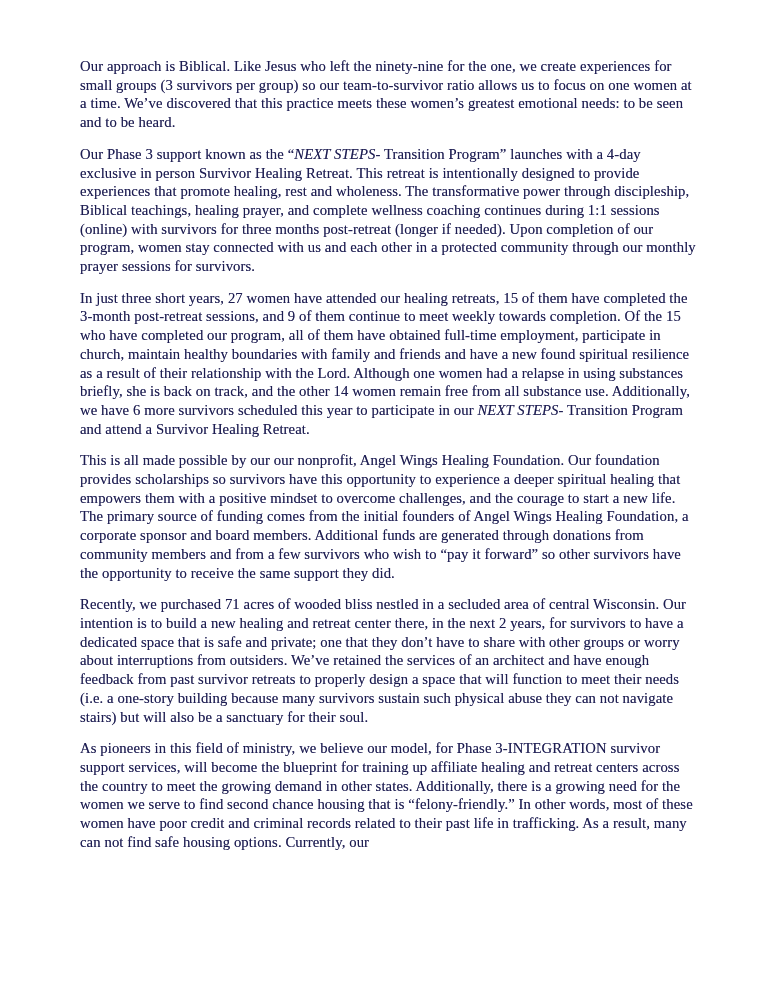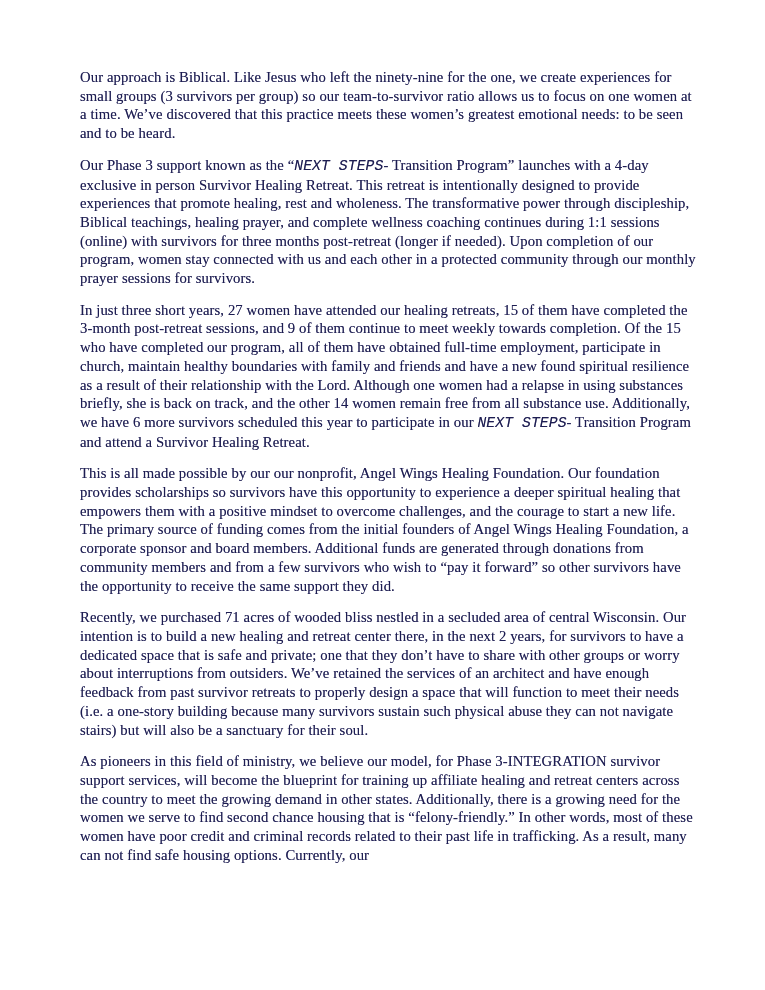--- a/index.html
+++ b/index.html
@@ -11,40 +11,39 @@
     position: relative;
     width: 765px;
     height: 990px;
     background: #ffffff;
     overflow: hidden;
     font-family: "Liberation Serif", "DejaVu Serif", serif;
   }
   .doc-body {
     position: absolute;
     left: 80px;
-    top: 68px;
+    top: 57px;
     width: 620px;
     color: #1d1d52;
     font-size: 14.7px;
     line-height: 18.7px;
     text-align: left;
     letter-spacing: 0.1px;
     
     text-shadow: 0 0 0.6px rgba(29, 29, 82, 0.55);
   }
   .doc-body p.para {
     margin: 0 0 13px 0;
     padding: 0;
   }
   .doc-body p.para:last-child {
     margin-bottom: 8px;
   }
   .run-italic {
     font-style: italic;
-    font-family: Liberation Mono, monospace;
   }
 </style>
 </head>
 <body>
 
 <div class="page">
   <div class="doc-body" id="doc-body" style="color: rgb(29, 29, 82);">
       <p class="para"><span>Our approach is Biblical. Like Jesus who left the ninety-nine for the one, we create experiences for small groups (3 survivors per group) so our team-to-survivor ratio allows us to focus on one women at a time. We’ve discovered that this practice meets these women’s greatest emotional needs: to be seen and to be heard.</span></p>
       <p class="para"><span>Our Phase 3 support known as the “</span><span class="run-italic">NEXT STEPS</span><span>- Transition Program” launches with a 4-day exclusive in person Survivor Healing Retreat. This retreat is intentionally designed to provide experiences that promote healing, rest and wholeness. The transformative power through discipleship, Biblical teachings, healing prayer, and complete wellness coaching continues during 1:1 sessions (online) with survivors for three months post-retreat (longer if needed). Upon completion of our program, women stay connected with us and each other in a protected community through our monthly prayer sessions for survivors.</span></p>
       <p class="para"><span>In just three short years, 27 women have attended our healing retreats, 15 of them have completed the 3-month post-retreat sessions, and 9 of them continue to meet weekly towards completion. Of the 15 who have completed our program, all of them have obtained full-time employment, participate in church, maintain healthy boundaries with family and friends and have a new found spiritual resilience as a result of their relationship with the Lord. Although one women had a relapse in using substances briefly, she is back on track, and the other 14 women remain free from all substance use. Additionally, we have 6 more survivors scheduled this year to participate in our </span><span class="run-italic">NEXT STEPS</span><span>- Transition Program and attend a Survivor Healing Retreat.</span></p>

